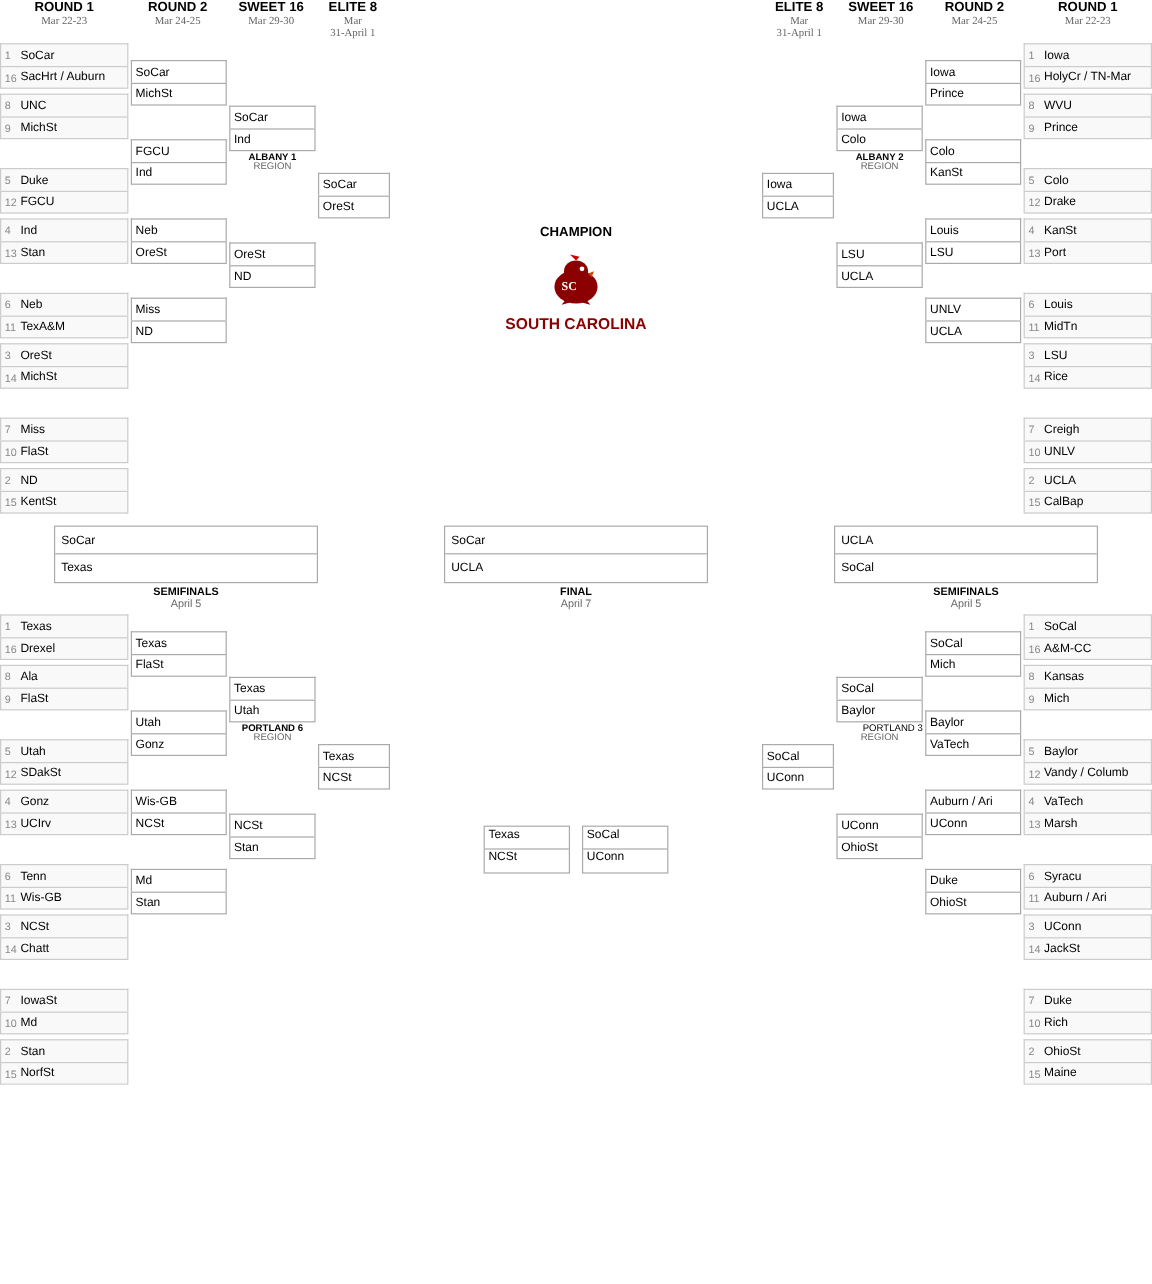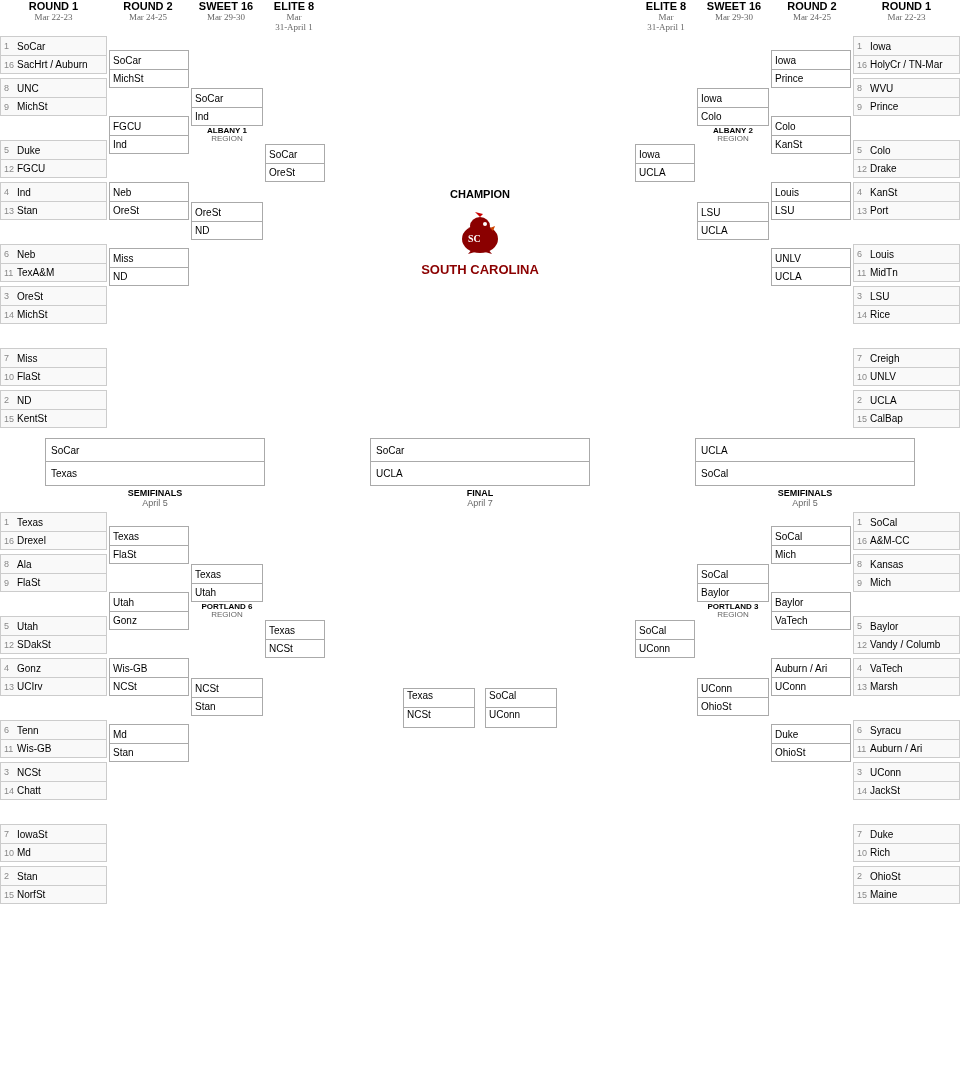--- a/index.html
+++ b/index.html
@@ -530,21 +530,21 @@
         <div style="display:flex; align-items:center; border:1px solid #aaa; padding:1px 3px; height:19px; background:#fff;">UConn</div>
       </div>
     </div>
 
     <div style="width:74px; display:flex; flex-direction:column; padding-right:2px;">
       <div style="height:52px;"></div>
       <div>
         <div style="display:flex; align-items:center; border:1px solid #aaa; border-bottom:none; padding:1px 3px; height:19px; background:#fff;">SoCal</div>
         <div style="display:flex; align-items:center; border:1px solid #aaa; padding:1px 3px; height:19px; background:#fff;">Baylor</div>
       </div>
-      <div style="height:8px; text-align:center; font-size:8px; font-weight:bold;">PORTLAND 3</div>
+      <div style="height:8px; text-align:right; font-size:8px; font-weight:normal;">PORTLAND 3</div>
       <div style="height:8px; text-align:center; font-size:8px; color:#666;">REGION</div>
       <div style="height:60px;"></div>
       <div>
         <div style="display:flex; align-items:center; border:1px solid #aaa; border-bottom:none; padding:1px 3px; height:19px; background:#fff;">UConn</div>
         <div style="display:flex; align-items:center; border:1px solid #aaa; padding:1px 3px; height:19px; background:#fff;">OhioSt</div>
       </div>
     </div>
 
     <div style="width:82px; display:flex; flex-direction:column; padding-right:2px;">
       <div style="height:14px;"></div>

